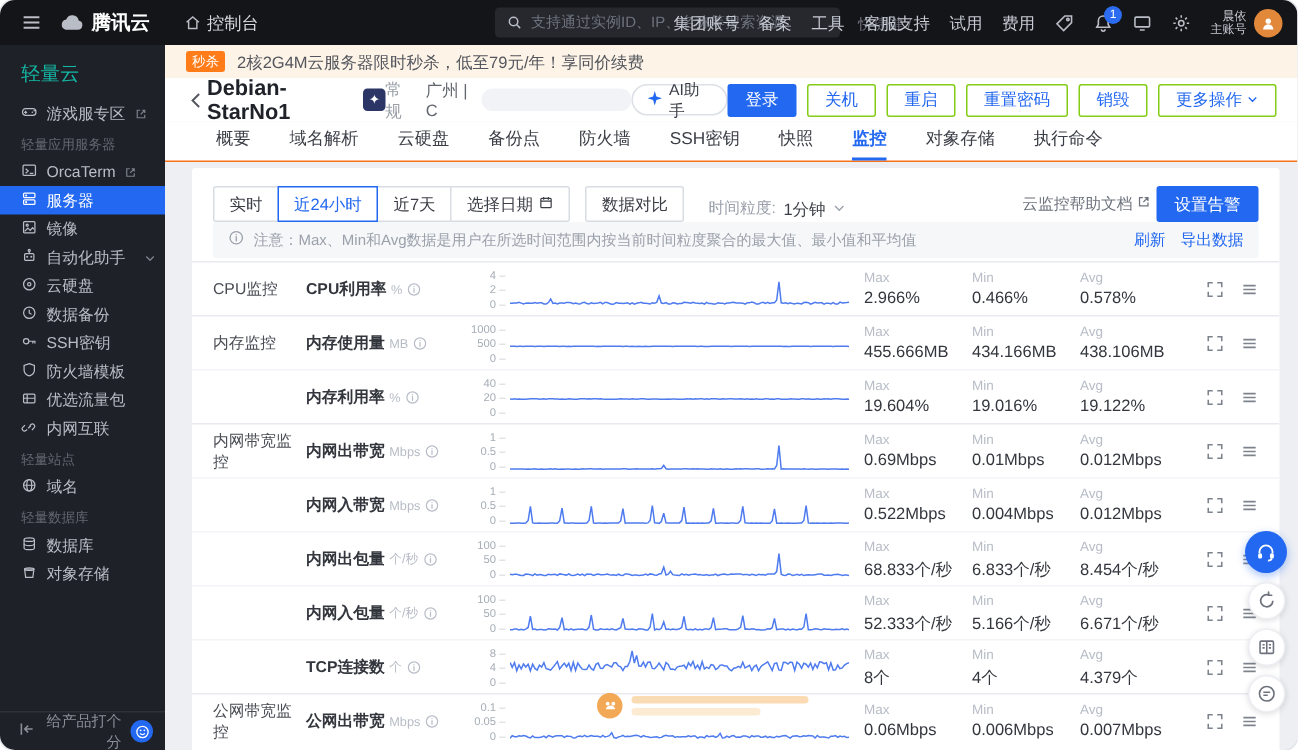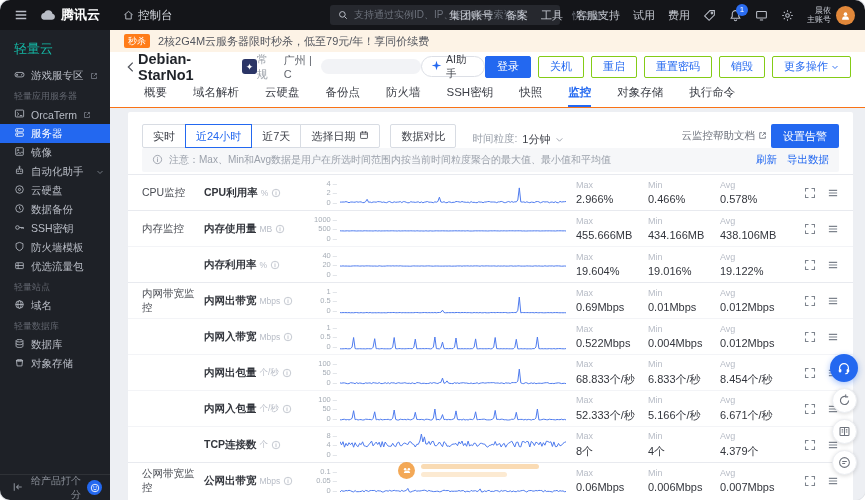--- a/index.html
+++ b/index.html
@@ -275,20 +275,28 @@
             </svg></span>
           <span class="lbl">防火墙模板</span>
         </div>
         <div class="sb-item">
           <span class="ic"><svg width="11" height="11" viewBox="0 0 16 16" fill="none" stroke="currentColor" stroke-width="1.2">
               <rect x="2.5" y="4" width="11" height="8.5" rx="1"></rect>
               <path d="M2.5 8h11M6 4v8.5"></path>
             </svg></span>
           <span class="lbl">优选流量包</span>
         </div>
+        <div class="sb-item">
+          <span class="ic"><svg width="11" height="11" viewBox="0 0 16 16" fill="none" stroke="currentColor" stroke-width="1.2">
+              <path d="M7 9.5 9.5 7"></path>
+              <path d="M6 10.5 4.8 11.7a2.2 2.2 0 0 1-3.1-3.1L3.9 6.4"></path>
+              <path d="M10 5.5l1.2-1.2a2.2 2.2 0 0 1 3.1 3.1l-2.2 2.2" transform="translate(-1.5 1.5)"></path>
+            </svg></span>
+          <span class="lbl">内网互联</span>
+        </div>
         <div class="sb-section">轻量站点</div>
         <div class="sb-item">
           <span class="ic"><svg width="11" height="11" viewBox="0 0 16 16" fill="none" stroke="currentColor" stroke-width="1.2">
               <circle cx="8" cy="8" r="5.5"></circle>
               <ellipse cx="8" cy="8" rx="2.4" ry="5.5"></ellipse>
               <path d="M2.5 8h11"></path>
             </svg></span>
           <span class="lbl">域名</span>
         </div>
         <div class="sb-section">轻量数据库</div>

